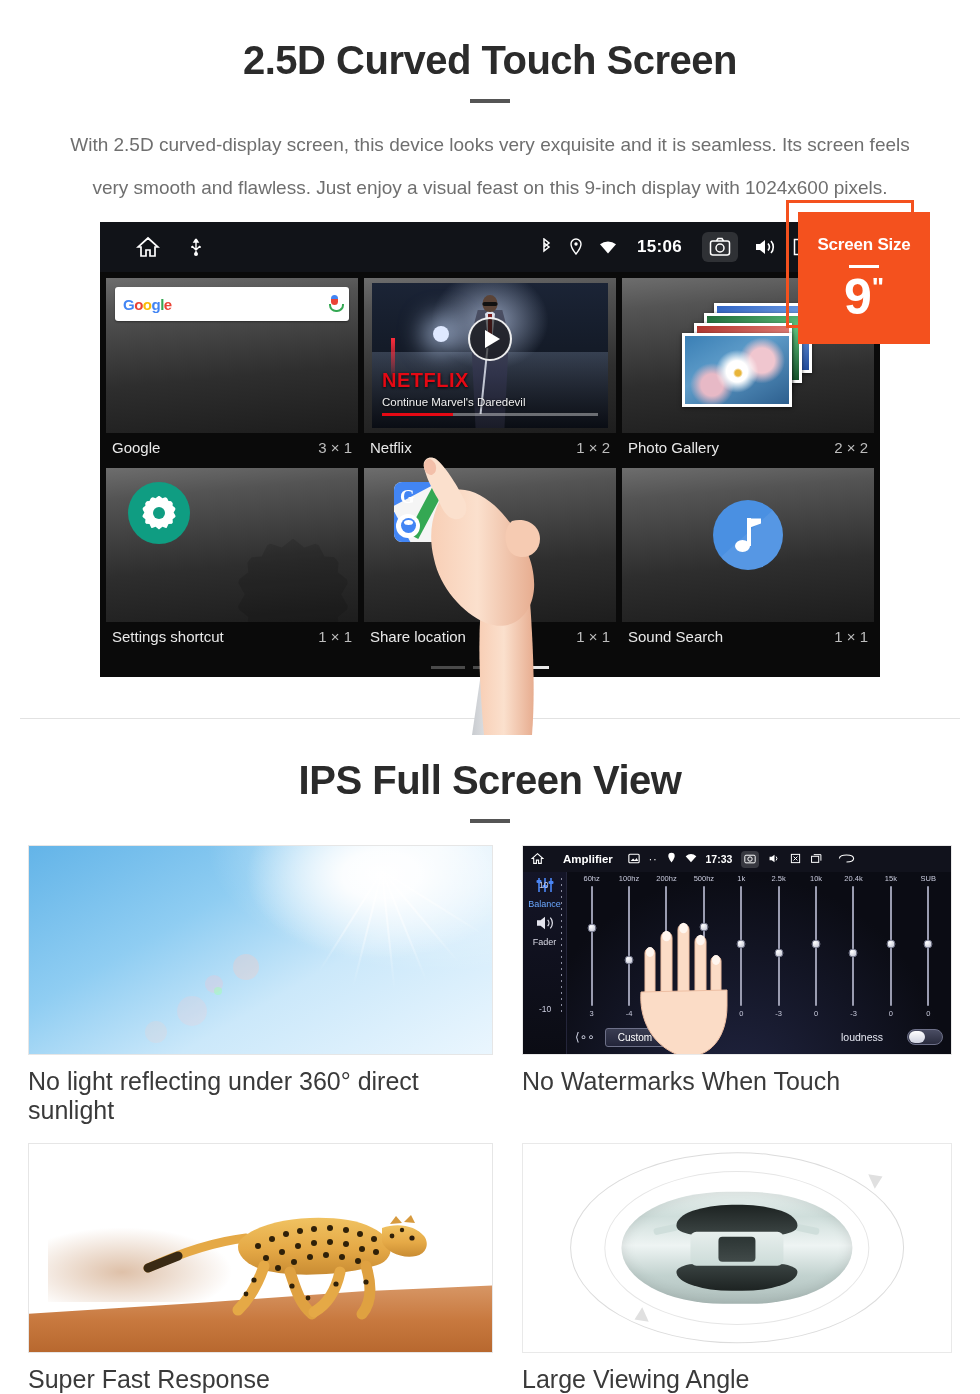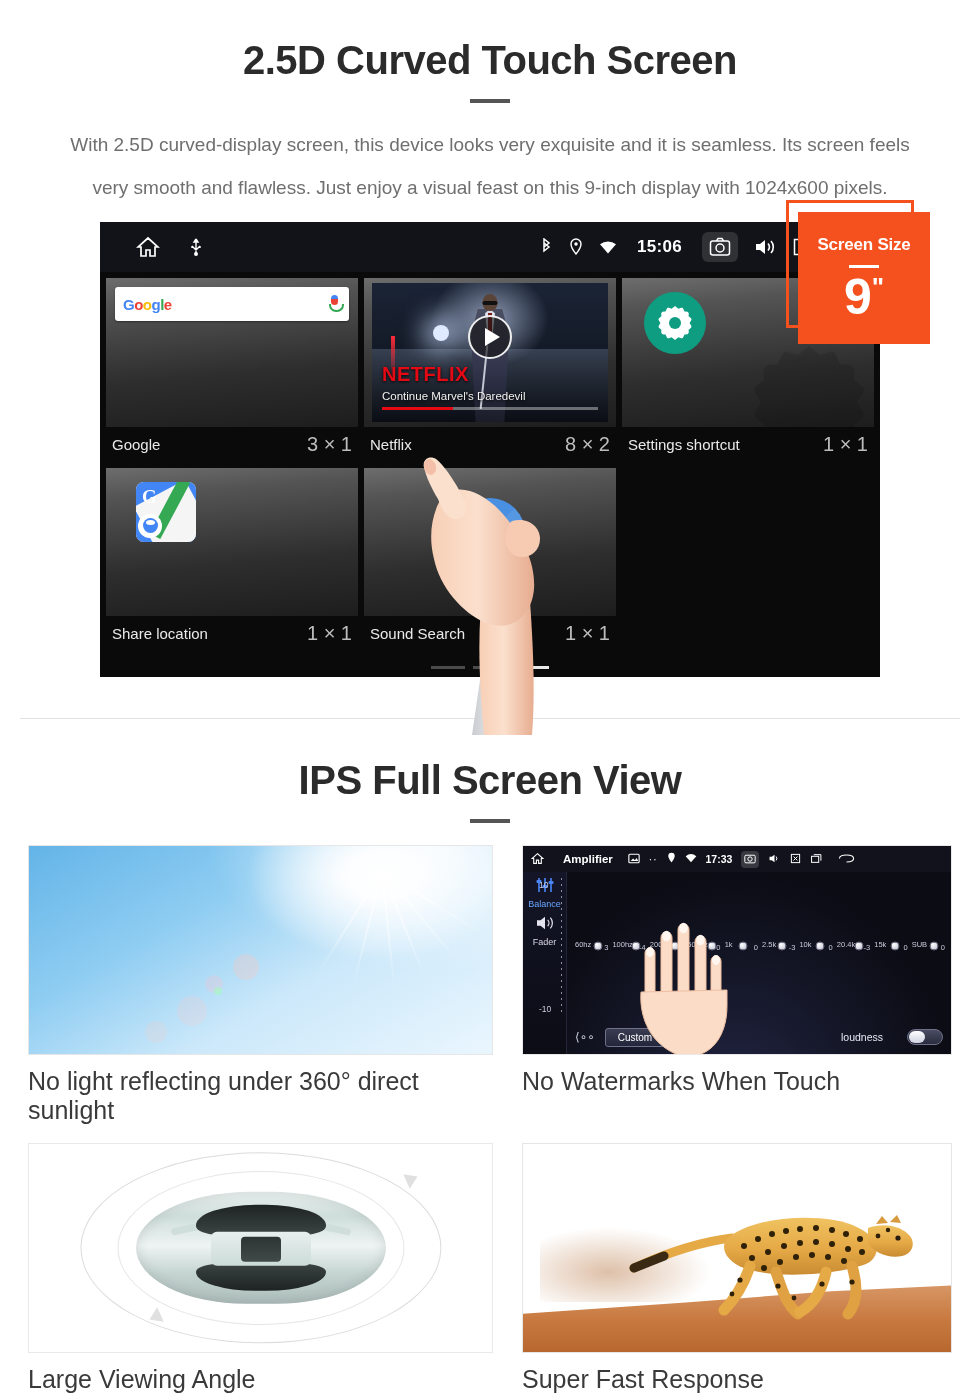--- a/index.html
+++ b/index.html
@@ -62,21 +62,21 @@
   .wprev {
     flex: 1;
     background: linear-gradient(175deg, #6d6d6d 0%, #545454 18%, #2e2e2e 62%, #1d1d1d 100%);
     position: relative; overflow: hidden;
   }
   .wlabel {
     display: flex; justify-content: space-between; align-items: center;
     padding: 6px 6px 8px 6px;
     color: #e9e9e9; font-size: 15px;
   }
-  .wsize { color: #bdbdbd; font-size: 20px; }
+  .wsize { color: #bdbdbd; font-size: 15px; }
 
   
   .gbox {
     position: absolute; left: 9px; top: 9px; right: 9px; height: 34px;
     background: #fff; border-radius: 3px;
     display: flex; align-items: center; justify-content: space-between;
     padding: 0 8px;
     box-shadow: 0 1px 2px rgba(0,0,0,.4);
   }
   .glogo { font-size: 15px; font-weight: bold; letter-spacing: -.5px; }
@@ -367,21 +367,21 @@
     display:flex; flex-direction:column; align-items:center; padding-top:5px; gap:2px;
     background: linear-gradient(180deg,#141527,#0b0c14);
     border-right:1px solid #24253a;
   }
   .amp-side-lab { font-size:9px; color:#6aa7ff; }
   .amp-side-lab2 { font-size:9px; color:#d8d8e4; }
   .eqwrap {
     position:absolute; left:52px; right:6px; top:2px; bottom:36px;
     display:flex; justify-content:space-between;
   }
-  .eqcol { display:flex; flex-direction:row; align-items:center; width:9%; }
+  .eqcol { display:flex; flex-direction:column; align-items:center; width:9%; }
   .eqlab { font-size:7.5px; color:#c9cbdd; margin-bottom:3px; }
   .eqtrack {
     flex:1; width:2px; background:#9a9cb0; position:relative; border-radius:1px;
   }
   .eqknob {
     position:absolute; left:50%; transform:translate(-50%,-50%);
     width:9px; height:9px; border-radius:50%;
     background: radial-gradient(circle at 35% 30%, #fff, #b9bccd);
     border:1px solid #6f7286;
   }
@@ -597,24 +597,46 @@
           <div class="nfx-play"></div>
           <div class="nfx-brand">NETFLIX</div>
           <div class="nfx-sub">Continue Marvel's Daredevil</div>
           <div class="nfx-bar">
               <i></i>
             </div>
         </div>
       </div>
       <div class="wlabel">
         <span>Netflix</span>
-        <span class="wsize">8 × 2</span>
-      </div>
-    </div>
-
+        <span class="wsize">1 × 2</span>
+      </div>
+    </div>
+
+    <div class="wcell">
+      <div class="wprev">
+        <div class="pg">
+          <div class="pg-card pg1">
+              <b></b>
+            </div>
+          <div class="pg-card pg2">
+              <b></b>
+            </div>
+          <div class="pg-card pg3">
+              <b></b>
+            </div>
+          <div class="pg-card pg4">
+              <b></b>
+            </div>
+        </div>
+      </div>
+      <div class="wlabel">
+        <span>Photo Gallery</span>
+        <span class="wsize">2 × 2</span>
+      </div>
+    </div>
 
     <div class="wcell">
       <div class="wprev">
         <div class="gear-ghost">
             <div class="gg"></div>
           </div>
         <div class="gear">
             <div class="gear-in"></div>
           </div>
       </div>
@@ -915,41 +937,20 @@
             <ellipse cx="69.5" cy="30" rx="4.3" ry="5.2"></ellipse>
             <ellipse cx="85" cy="50" rx="4" ry="5"></ellipse>
           </g>
         </svg>
       </div>
     </div>
     <div class="cap">No Watermarks When Touch</div>
   </div>
 
   <div class="cell">
-    <div class="thumb plain">
-      <div class="carbox">
-        <div class="ellipse-o"></div>
-        <div class="ellipse-i"></div>
-        <div class="arrow-t"></div>
-        <div class="arrow-b"></div>
-        <div class="car">
-          <div class="car-body"></div>
-          <div class="car-mirror-l"></div>
-          <div class="car-mirror-r"></div>
-          <div class="car-wind-f"></div>
-          <div class="car-wind-r"></div>
-          <div class="car-roof"></div>
-          <div class="car-sun"></div>
-        </div>
-      </div>
-    </div>
-    <div class="cap">Large Viewing Angle</div>
-  </div>
-
-  <div class="cell">
     <div class="thumb">
       <div class="cheetah-bg" style="background:linear-gradient(180deg,#d7d2dd 0%, #e4dad6 40%, #dfb79b 62%, #cd8a5e 80%, #c0battery 100%), #cd8a5e;"></div>
       <div class="desert"></div>
       <div class="dust"></div>
       <svg style="position:absolute;left:24%;top:24%;" width="300" height="130" viewBox="0 0 300 130">
         <defs>
           <linearGradient id="fur" x1="0" y1="0" x2="0" y2="1">
             <stop offset="0%" stop-color="#f0c261"></stop>
             <stop offset="55%" stop-color="#e5a946"></stop>
             <stop offset="100%" stop-color="#c98c33"></stop>
@@ -1001,13 +1002,34 @@
           <circle cx="226" cy="88" r="2.6"></circle>
             <circle cx="106" cy="100" r="2.4"></circle>
             <circle cx="168" cy="104" r="2.4"></circle>
           <circle cx="252" cy="42" r="2.4"></circle>
             <circle cx="262" cy="36" r="2.2"></circle>
         </g>
       </svg>
     </div>
     <div class="cap">Super Fast Response</div>
   </div>
+
+  <div class="cell">
+    <div class="thumb plain">
+      <div class="carbox">
+        <div class="ellipse-o"></div>
+        <div class="ellipse-i"></div>
+        <div class="arrow-t"></div>
+        <div class="arrow-b"></div>
+        <div class="car">
+          <div class="car-body"></div>
+          <div class="car-mirror-l"></div>
+          <div class="car-mirror-r"></div>
+          <div class="car-wind-f"></div>
+          <div class="car-wind-r"></div>
+          <div class="car-roof"></div>
+          <div class="car-sun"></div>
+        </div>
+      </div>
+    </div>
+    <div class="cap">Large Viewing Angle</div>
+  </div>
 </div>
 
 </body></html>

